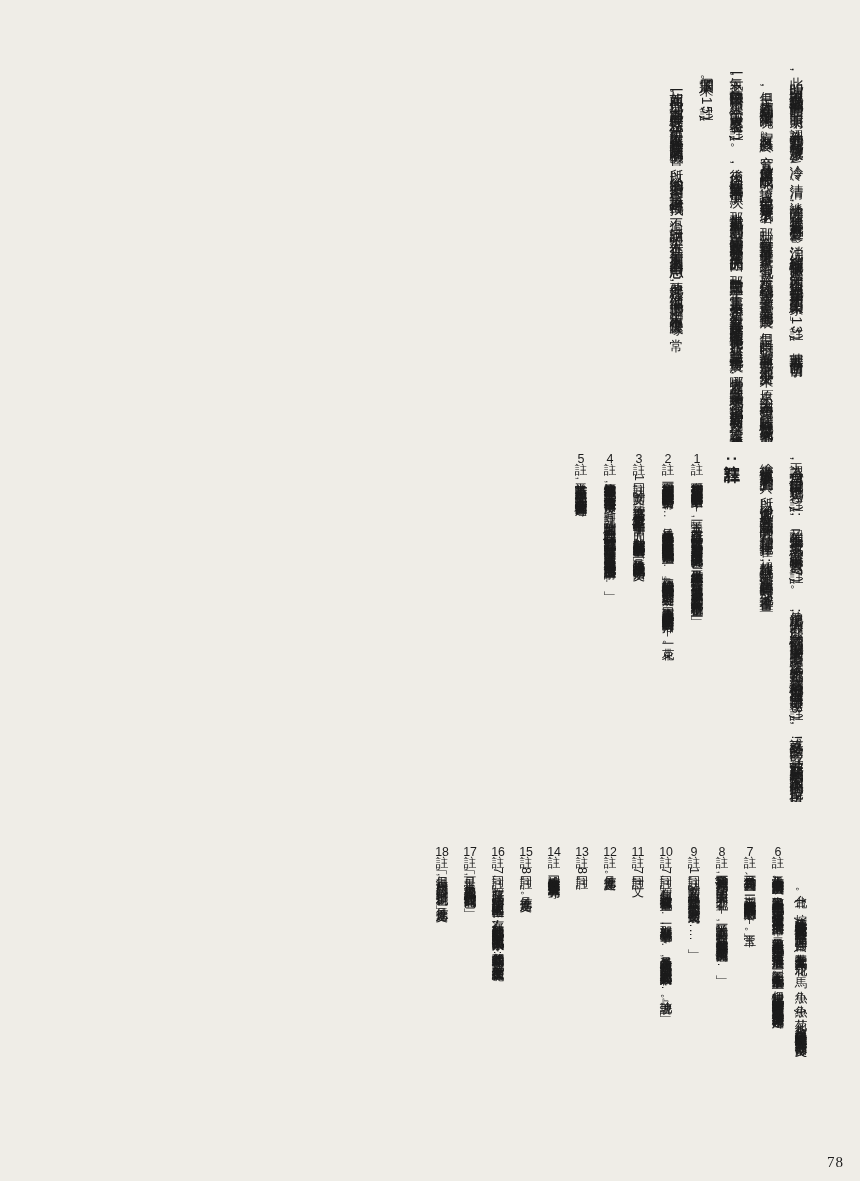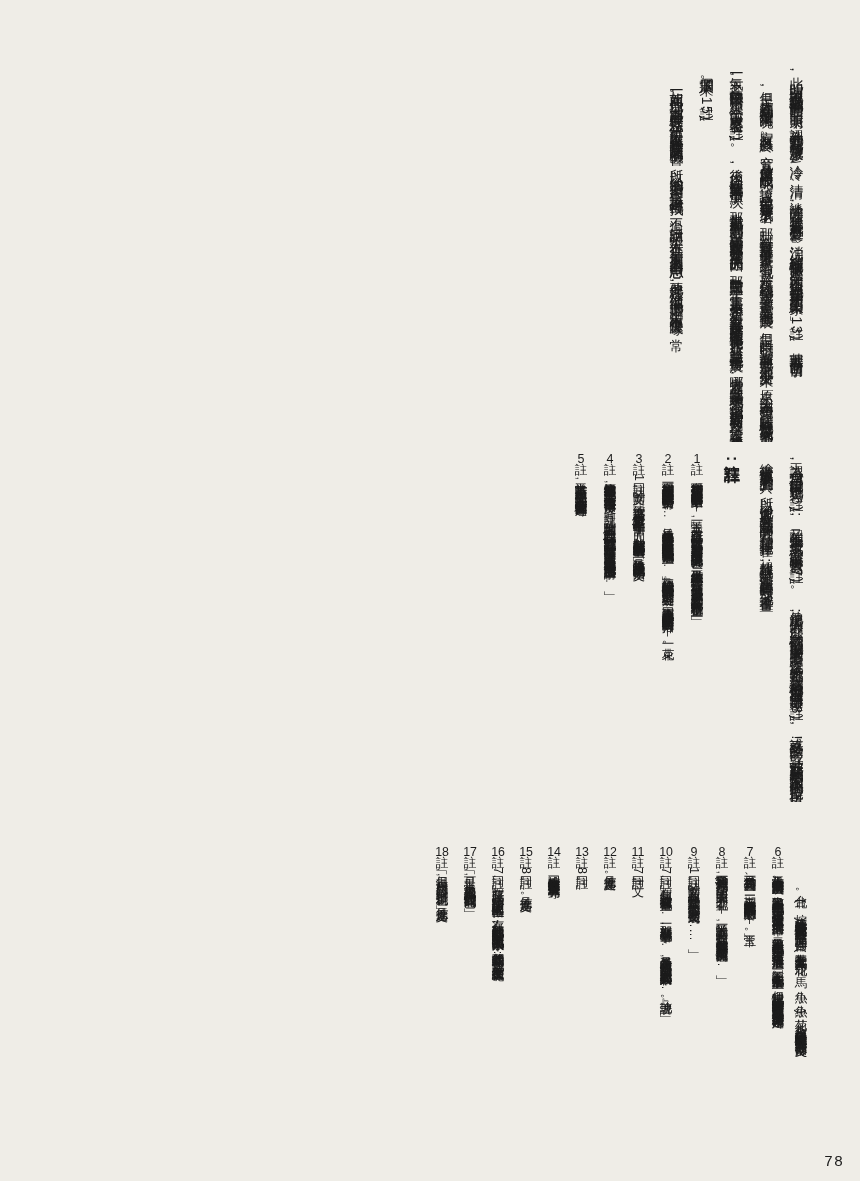--- a/index.html
+++ b/index.html
@@ -43,21 +43,21 @@
   .note-gap { display:inline-block; inline-size:8px; }
 
   
   #band3 { top:845px; height:318px; }
   #band3 .note { font-size:12.5px; line-height:23px; }
   .note-cont { font-size:12.5px; line-height:23px; letter-spacing:0.5px; padding-top:40px; }
 
   .page-number {
     position:absolute; right:16px; bottom:10px;
     font-size:15px; letter-spacing:1px;
-    font-family:Liberation Mono, monospace;
+    font-family:Liberation Serif, serif;
   }
 </style>
 </head>
 <body>
 
 <div class="page">
 
   <div id="band1" class="band vtext">
     <p>此,明明白白地說不喜歡他的畫的江萌(熊秉明),認為他的盆花「有一種淒婉寂寥、冷冷、清清、淡淡的苦味,我覺得看了就有些憂鬱、消沈,神經質地病懨懨起來」,卻照樣不否認「他是個四川才子型的藝術家。」(註13)其理亦可不言而自明了。</p>
     <p class="indent">但是,天才的結局卻是潦倒落魄、寂寂無名以終。究竟,是什麼原因造成的呢?據說,他早年在巴黎幾乎成名了。那時,有位畫商打算捧一位東方畫家,看中他;於是,先付給他一筆錢,要他畫畫,要為他開畫展。但是,時限已到,畫商向他要畫,他卻交不出來。原來,因為手頭有錢,這段時間他竟只忙於花天酒地了。畫商一氣之下,轉捧藤田嗣治,果然,藤田大享盛名(註14)。後來,同樣性質的事又再重演了一次。那也就是前面先提到的,歷史博物館收藏有四十餘件常玉作品的原因。那時是民國五十一年,常玉表示想來台定居,教育部長黃季陸於是匯給他四百美元作旅費,並說定替他辦畫展。哪裏知道,他竟隨意地爽約了,把錢挪用去和朋友同遊埃及,導致來台缺少旅費,原定之事整個擱了下來。(註15)</p>

